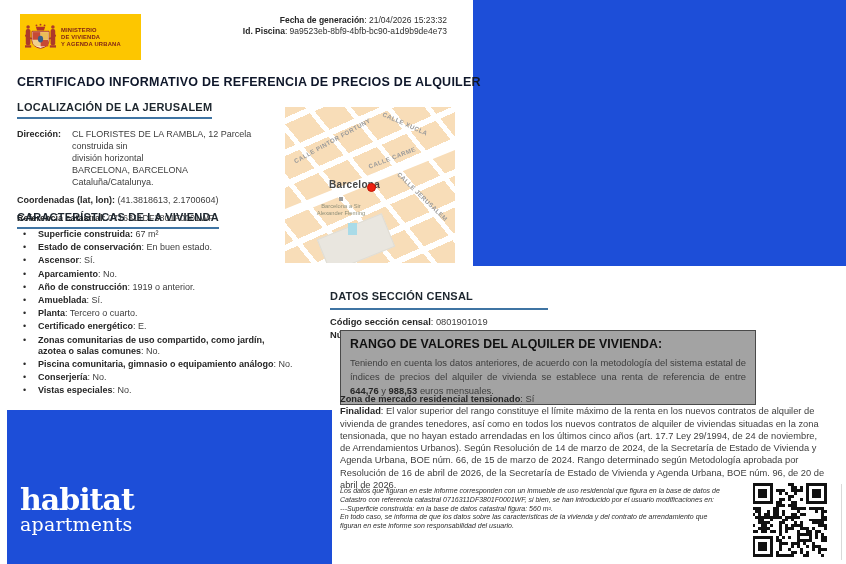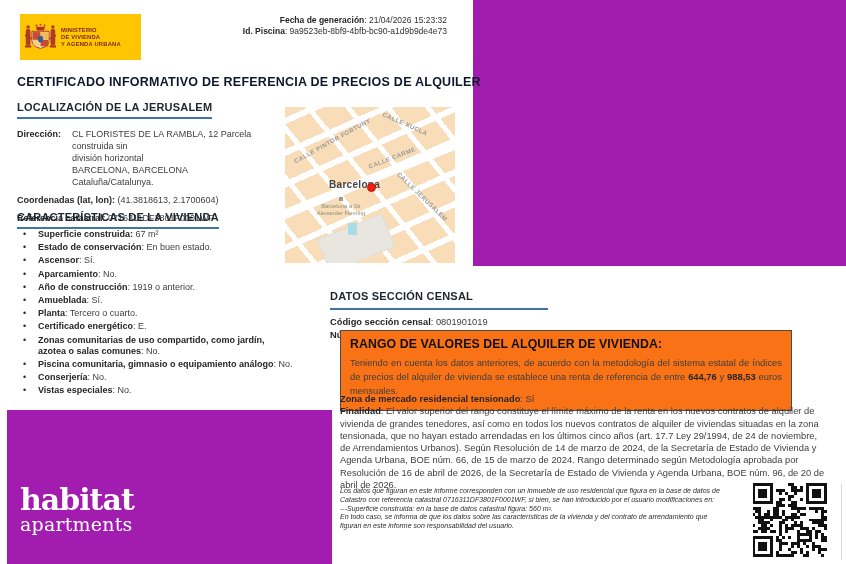--- a/index.html
+++ b/index.html
@@ -4,21 +4,21 @@
 <style>
   * { margin:0; padding:0; box-sizing:border-box; }
   html,body { background:#e9e9e9; }
   #page {
     position:relative; width:846px; height:564px; background:#ffffff;
     overflow:hidden; font-family:"Liberation Sans", sans-serif; color:#3d3d3d;
   }
   .b { font-weight:bold; color:#262626; }
 
   
-  .teal-block { position:absolute; background:#a21caf; }
+  .teal-block { position:absolute; background:#1d4ed8; }
   #teal-top    { left:473px; top:0; width:373px; height:266px; }
   #teal-bottom { left:7px; top:410px; width:325px; height:154px; }
 
   
   #gov-logo { position:absolute; left:20px; top:14px; width:121px; height:46px;
     background:#fdc600; display:flex; align-items:center; gap:5px; padding:4px 5px; }
   #gov-logo .mtext { font-size:5.8px; line-height:7px; font-weight:bold; color:#7c1f16; letter-spacing:.2px; }
 
   
   #gen-info { position:absolute; right:399px; top:15px; text-align:right;
@@ -66,22 +66,22 @@
     background:#ee2110; border:1px solid #c21505; }
   #map-poi { position:absolute; left:16px; top:90px; width:80px; text-align:center;
     font-size:5.8px; line-height:6.8px; color:#8f8f78; }
   #map-poi .poi-icon { width:4px; height:4px; background:#9a9a9a; margin:0 auto 2px; }
 
   
   #census-section { position:absolute; left:330px; top:275px; width:492px; font-size:9.3px; line-height:13.5px;margin-top:15px; }
   #census-section .rows { margin-top:6px; }
 
   
-  #range-box { position:absolute; left:340px; top:330px; width:452px;
-    border:1px solid #4a4a4a; padding:6px 9px 13px; background:#f97316; }
+  #range-box { position:absolute; left:340px; top:330px; width:416px;
+    border:1px solid #4a4a4a; padding:6px 9px 7px; background:#a3a3a3; }
   #range-title { font-size:12.3px; font-weight:bold; color:#101010; letter-spacing:.1px; }
   #range-text { margin-top:5px; font-size:9.4px; line-height:13.8px; text-align:justify; color:#3d3d3d; }
 
   
   #tension { position:absolute; left:340px; top:393px; width:486px; font-size:9.3px; line-height:12.3px; color:#3d3d3d; }
 
   
   #disclaimer { position:absolute; left:340px; top:487px; width:420px;
     font-size:7px; font-style:italic; line-height:8.8px; color:#2e2e2e; }
   #disclaimer div { white-space:nowrap; }

